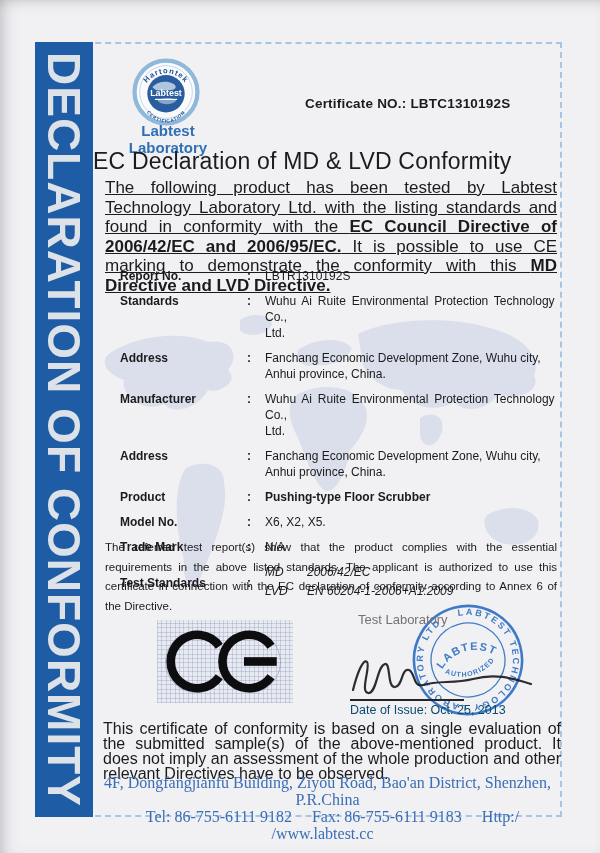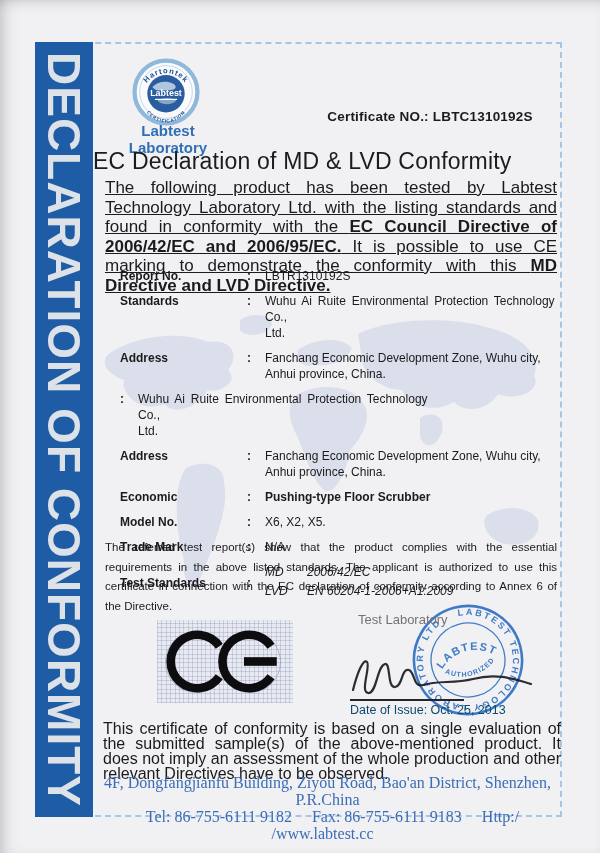--- a/index.html
+++ b/index.html
@@ -14,21 +14,21 @@
          border:2px dashed var(--border);z-index:2;}
   .sidebar{position:absolute;left:35px;top:42px;width:58px;height:775px;background:var(--band);
            z-index:3;display:flex;justify-content:center;}
   .sidebar span{writing-mode:vertical-rl;text-orientation:mixed;font-size:46px;font-weight:bold;
                 color:var(--band-text);letter-spacing:1px;line-height:58px;margin-top:10px;white-space:nowrap;}
   .watermark{position:absolute;left:90px;top:298px;width:470px;height:330px;z-index:1;opacity:.85;}
   .content{position:absolute;inset:0;z-index:2;color:var(--ink);}
   .logo-badge{position:absolute;left:132px;top:58px;width:68px;height:68px;}
   .logo-caption{position:absolute;left:102px;top:122px;width:132px;text-align:center;
                 font-size:15px;font-weight:bold;color:var(--logo);}
-  .cert-no{position:absolute;left:305px;top:109px;width:250px;text-align:center;
+  .cert-no{position:absolute;left:305px;top:96px;width:250px;text-align:left;
            font-size:13.5px;font-weight:bold;letter-spacing:.2px;}
   .title{position:absolute;left:93px;top:148px;width:469px;text-align:left;
          font-size:23px;font-weight:normal;letter-spacing:.2px;}
   .intro{position:absolute;left:105px;top:178px;width:452px;font-size:17px;line-height:19.5px;
          text-align:justify;text-decoration:underline;}
   .intro b{font-weight:bold;}
   .fields{position:absolute;left:120px;top:268px;width:440px;font-size:12px;}
   .row{display:flex;margin-bottom:9px;line-height:16px;}
   .row .lbl{width:127px;font-weight:bold;flex:none;}
   .row .col{width:18px;flex:none;font-weight:bold;}
@@ -123,30 +123,31 @@
         <span class="lbl">Standards</span>
         <span class="col">:</span>
         <span class="val"><span class="wide">Wuhu Ai Ruite Environmental Protection Technology Co.,</span><br><span>Ltd.</span></span>
       </div>
       <div class="row">
         <span class="lbl">Address</span>
         <span class="col">:</span>
         <span class="val"><span>Fanchang Economic Development Zone, Wuhu city,</span><br><span>Anhui province, China.</span></span>
       </div>
       <div class="row">
+        <span class="lbl">Manufacturer</span>
         <span class="col">:</span>
         <span class="val"><span class="wide">Wuhu Ai Ruite Environmental Protection Technology Co.,</span><br><span>Ltd.</span></span>
       </div>
       <div class="row">
         <span class="lbl">Address</span>
         <span class="col">:</span>
         <span class="val"><span>Fanchang Economic Development Zone, Wuhu city,</span><br><span>Anhui province, China.</span></span>
       </div>
       <div class="row">
-        <span class="lbl">Economic</span>
+        <span class="lbl">Product</span>
         <span class="col">:</span>
         <span class="val bold">Pushing-type Floor Scrubber</span>
       </div>
       <div class="row">
         <span class="lbl">Model No.</span>
         <span class="col">:</span>
         <span class="val">X6, X2, X5.</span>
       </div>
       <div class="row">
         <span class="lbl">Trade Mark</span>

